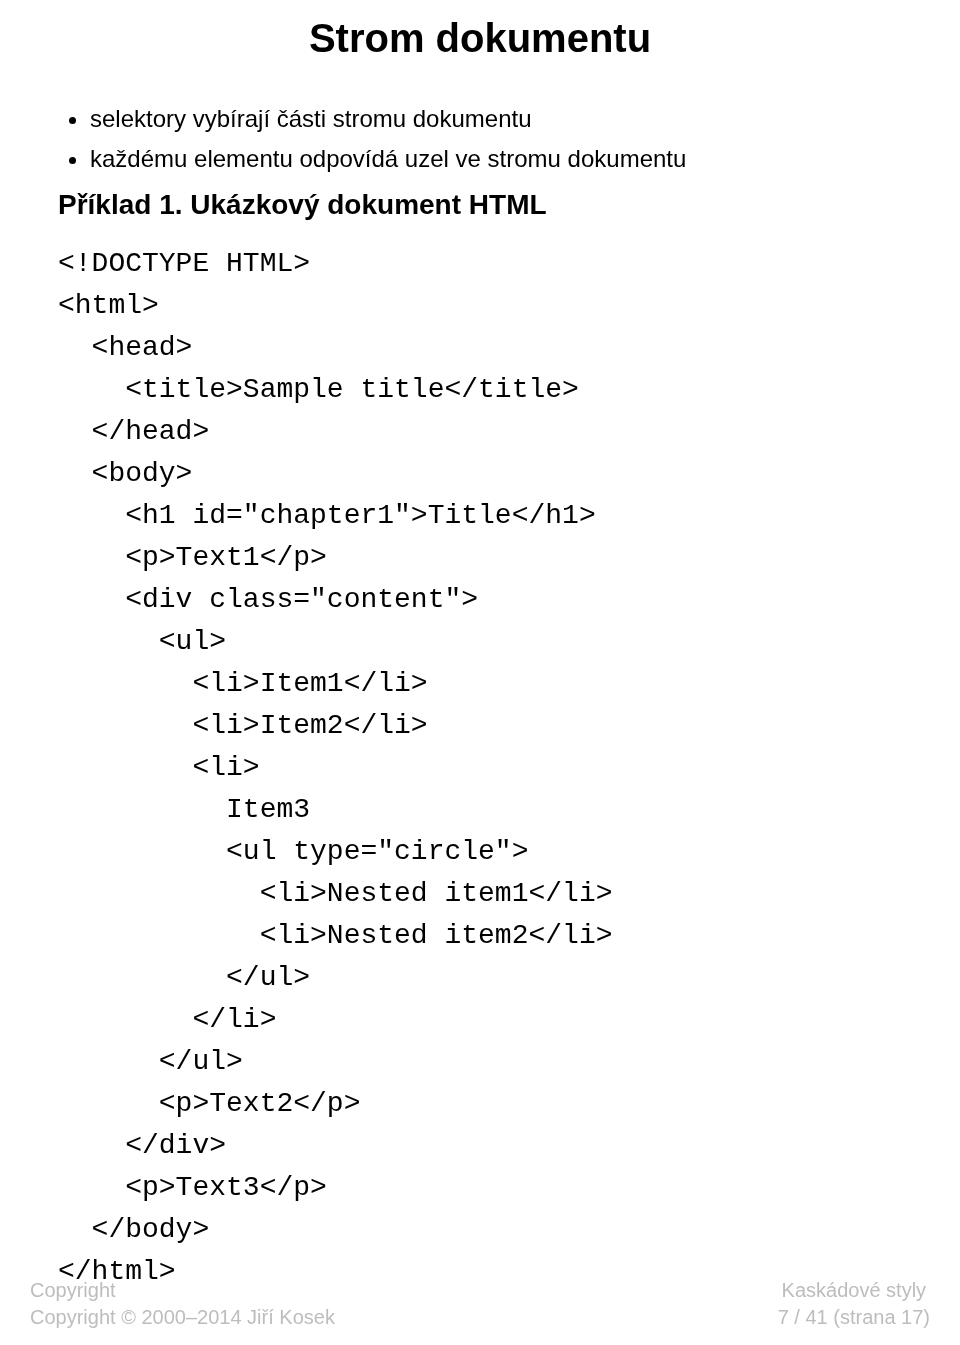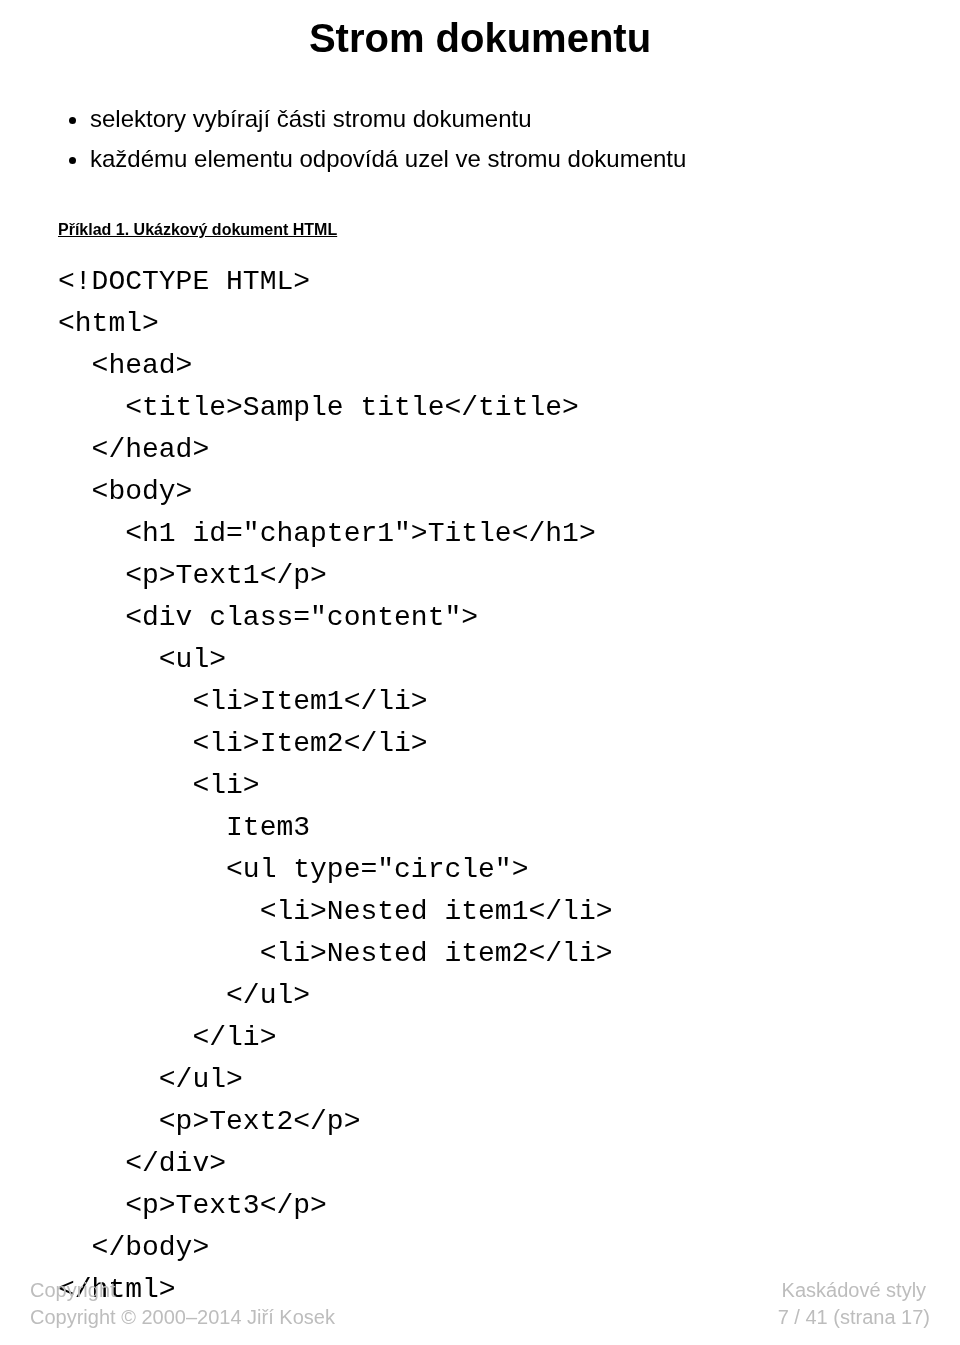--- a/index.html
+++ b/index.html
@@ -21,32 +21,31 @@
   .title {
     font-weight: 700;
     font-size: 40px;
     text-align: center;
     margin-top: 16px;
     margin-bottom: 40px;
   }
   .bullets {
     font-size: 24px;
     line-height: 1.5;
-    margin: 0 0 44px 0;
+    margin: 0 0 12px 0;
     padding-left: 32px;
   }
   .bullets li {
     list-style-type: disc;
     margin-bottom: 4px;
   }
   .example-title {
     font-weight: 700;
-    font-size: 16px;
+    font-size: 28px;
     margin: 0 0 22px 0;
-    text-decoration: underline;
   }
   .code {
     font-family: "Courier New", Courier, monospace;
     font-size: 28px;
     line-height: 1.5;
     white-space: pre;
     color: #000;
   }
   .footer {
     position: absolute;

